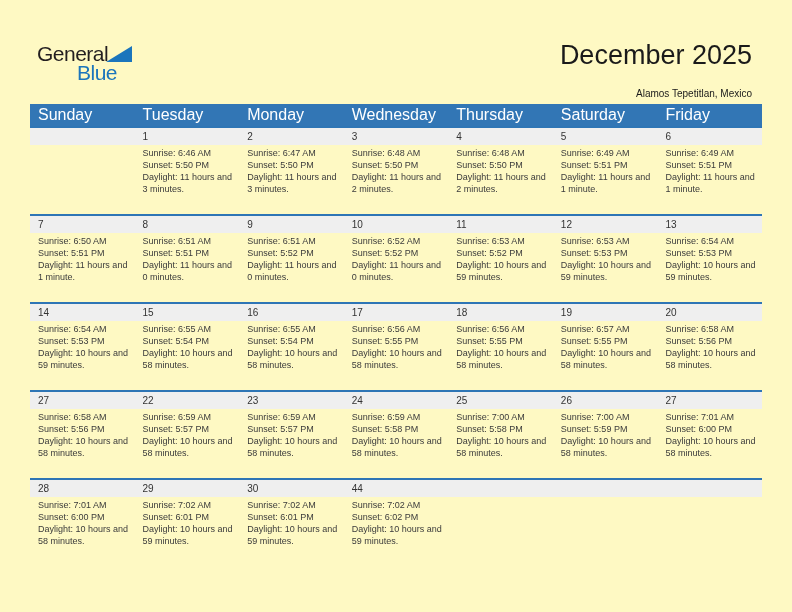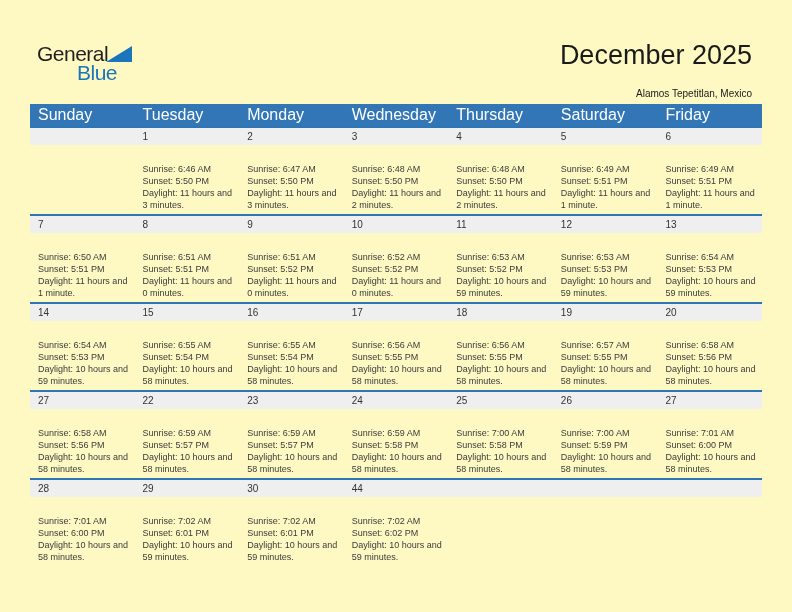--- a/index.html
+++ b/index.html
@@ -16,21 +16,21 @@
   .title{position:absolute;top:40px;right:40px;font-size:27px;color:#1a1a1a;}
   .subtitle{position:absolute;top:88px;right:40px;font-size:10px;color:#1a1a1a;}
   
   .calendar{position:absolute;left:30px;top:104px;width:732px;}
   .weekday-row{display:grid;grid-template-columns:repeat(7,1fr);background:var(--header-bg);height:22px;}
   .weekday-cell{color:#ffffff;font-size:16px;line-height:22px;padding-left:8px;overflow:hidden;white-space:nowrap;}
   .week{border-top:2px solid var(--row-border);}
   .num-row{display:grid;grid-template-columns:repeat(7,1fr);background:var(--strip-bg);height:17px;}
   .num-cell{font-size:10px;line-height:17px;padding-left:8px;color:#333333;}
   .details-row{display:grid;grid-template-columns:repeat(7,1fr);height:69px;}
-  .day-cell{padding:3px 6px 0 8px;font-size:9px;line-height:11.9px;color:#3b3b3b;margin-top:16px;}
+  .day-cell{padding:3px 6px 0 8px;font-size:9px;line-height:11.9px;color:#3b3b3b;}
 </style>
 </head>
 <body>
 
 <div class="page">
 
   <div class="logo">
     <span class="logo-general">General</span>
     <svg class="logo-tri" viewBox="0 0 26 16" xmlns="http://www.w3.org/2000/svg">
       <polygon points="0,16 26,0 26,16" fill="#1B75BC"></polygon>

